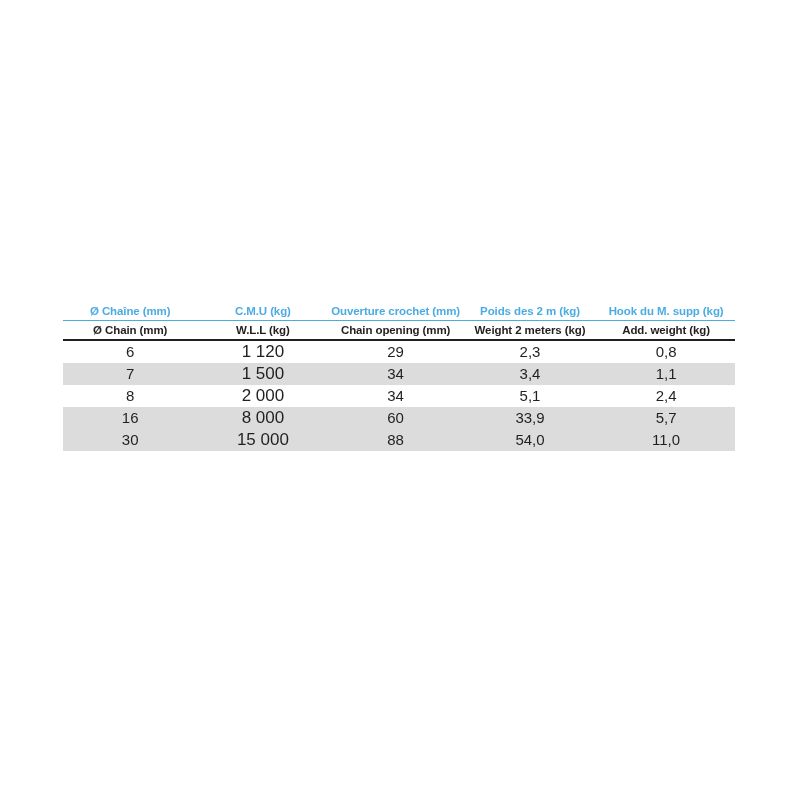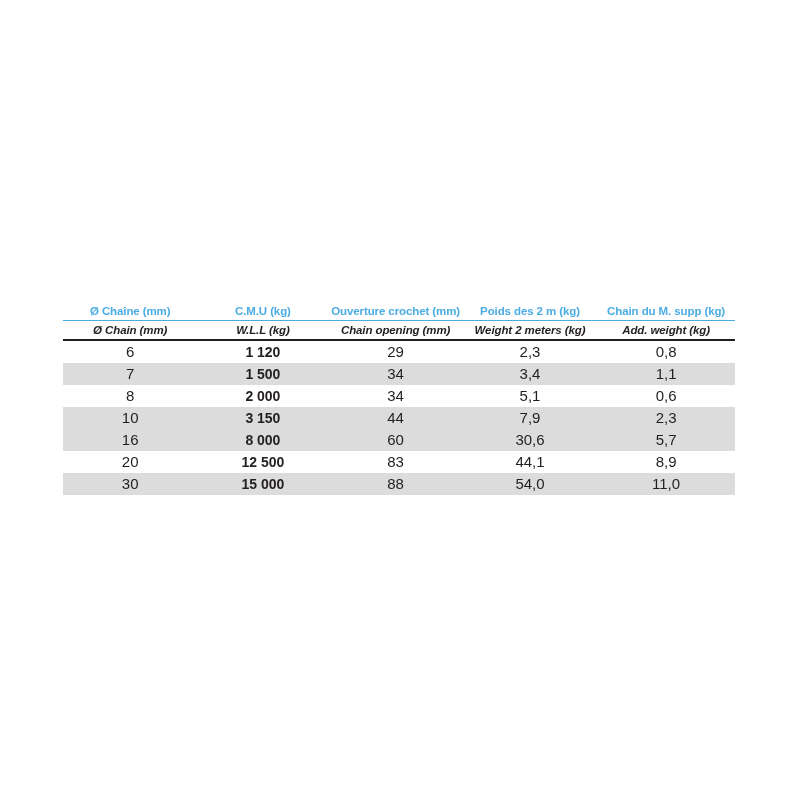--- a/index.html
+++ b/index.html
@@ -43,64 +43,63 @@
     border-bottom: 1.6px solid #4bace3;
     letter-spacing: -0.1px;
     white-space: nowrap;
   }
 
   
   tr.head-en th {
     color: #231f20;
     font-size: 11.5px;
     font-weight: bold;
-    font-style: italic;
     padding: 3px 0 3px 0;
     border-bottom: 2.2px solid #231f20;
     letter-spacing: -0.1px;
     white-space: nowrap;
   }
 
   
   tr.data td {
     text-align: center;
     font-size: 15px;
     color: #231f20;
     height: 22px;
     padding: 0;
     line-height: 22px;
     white-space: nowrap;
   }
   tr.data.alt td {
     background: #dcdcdc;
   }
   tr.data td.emph {
-    font-weight: bold;
-    font-size: 14px;
+    font-weight: normal;
+    font-size: 17px;
   }
 </style>
 </head>
 <body>
 
 <div id="spec-table-wrap">
   <table class="spec">
     <colgroup>
       <col class="c0">
         <col class="c1">
         <col class="c2">
         <col class="c3">
         <col class="c4">
     </colgroup>
     <thead>
       <tr class="head-fr">
         <th>Ø Chaîne (mm)</th>
         <th>C.M.U (kg)</th>
         <th>Ouverture crochet (mm)</th>
         <th>Poids des 2 m (kg)</th>
-        <th>Chain du M. supp (kg)</th>
+        <th>Hook du M. supp (kg)</th>
       </tr>
       <tr class="head-en">
         <th>Ø Chain (mm)</th>
         <th>W.L.L (kg)</th>
         <th>Chain opening (mm)</th>
         <th>Weight 2 meters (kg)</th>
         <th>Add. weight (kg)</th>
       </tr>
     </thead>
     <tbody>
@@ -116,42 +115,28 @@
         <td class="emph">1 500</td>
         <td>34</td>
         <td>3,4</td>
         <td>1,1</td>
       </tr>
       <tr class="data">
         <td>8</td>
         <td class="emph">2 000</td>
         <td>34</td>
         <td>5,1</td>
-        <td>0,6</td>
-      </tr>
-      <tr class="data alt">
-        <td>10</td>
-        <td class="emph">3 150</td>
-        <td>44</td>
-        <td>7,9</td>
-        <td>2,3</td>
+        <td>2,4</td>
       </tr>
       <tr class="data alt">
         <td>16</td>
         <td class="emph">8 000</td>
         <td>60</td>
-        <td>30,6</td>
+        <td>33,9</td>
         <td>5,7</td>
-      </tr>
-      <tr class="data">
-        <td>20</td>
-        <td class="emph">12 500</td>
-        <td>83</td>
-        <td>44,1</td>
-        <td>8,9</td>
       </tr>
       <tr class="data alt">
         <td>30</td>
         <td class="emph">15 000</td>
         <td>88</td>
         <td>54,0</td>
         <td>11,0</td>
       </tr>
     </tbody>
   </table>

